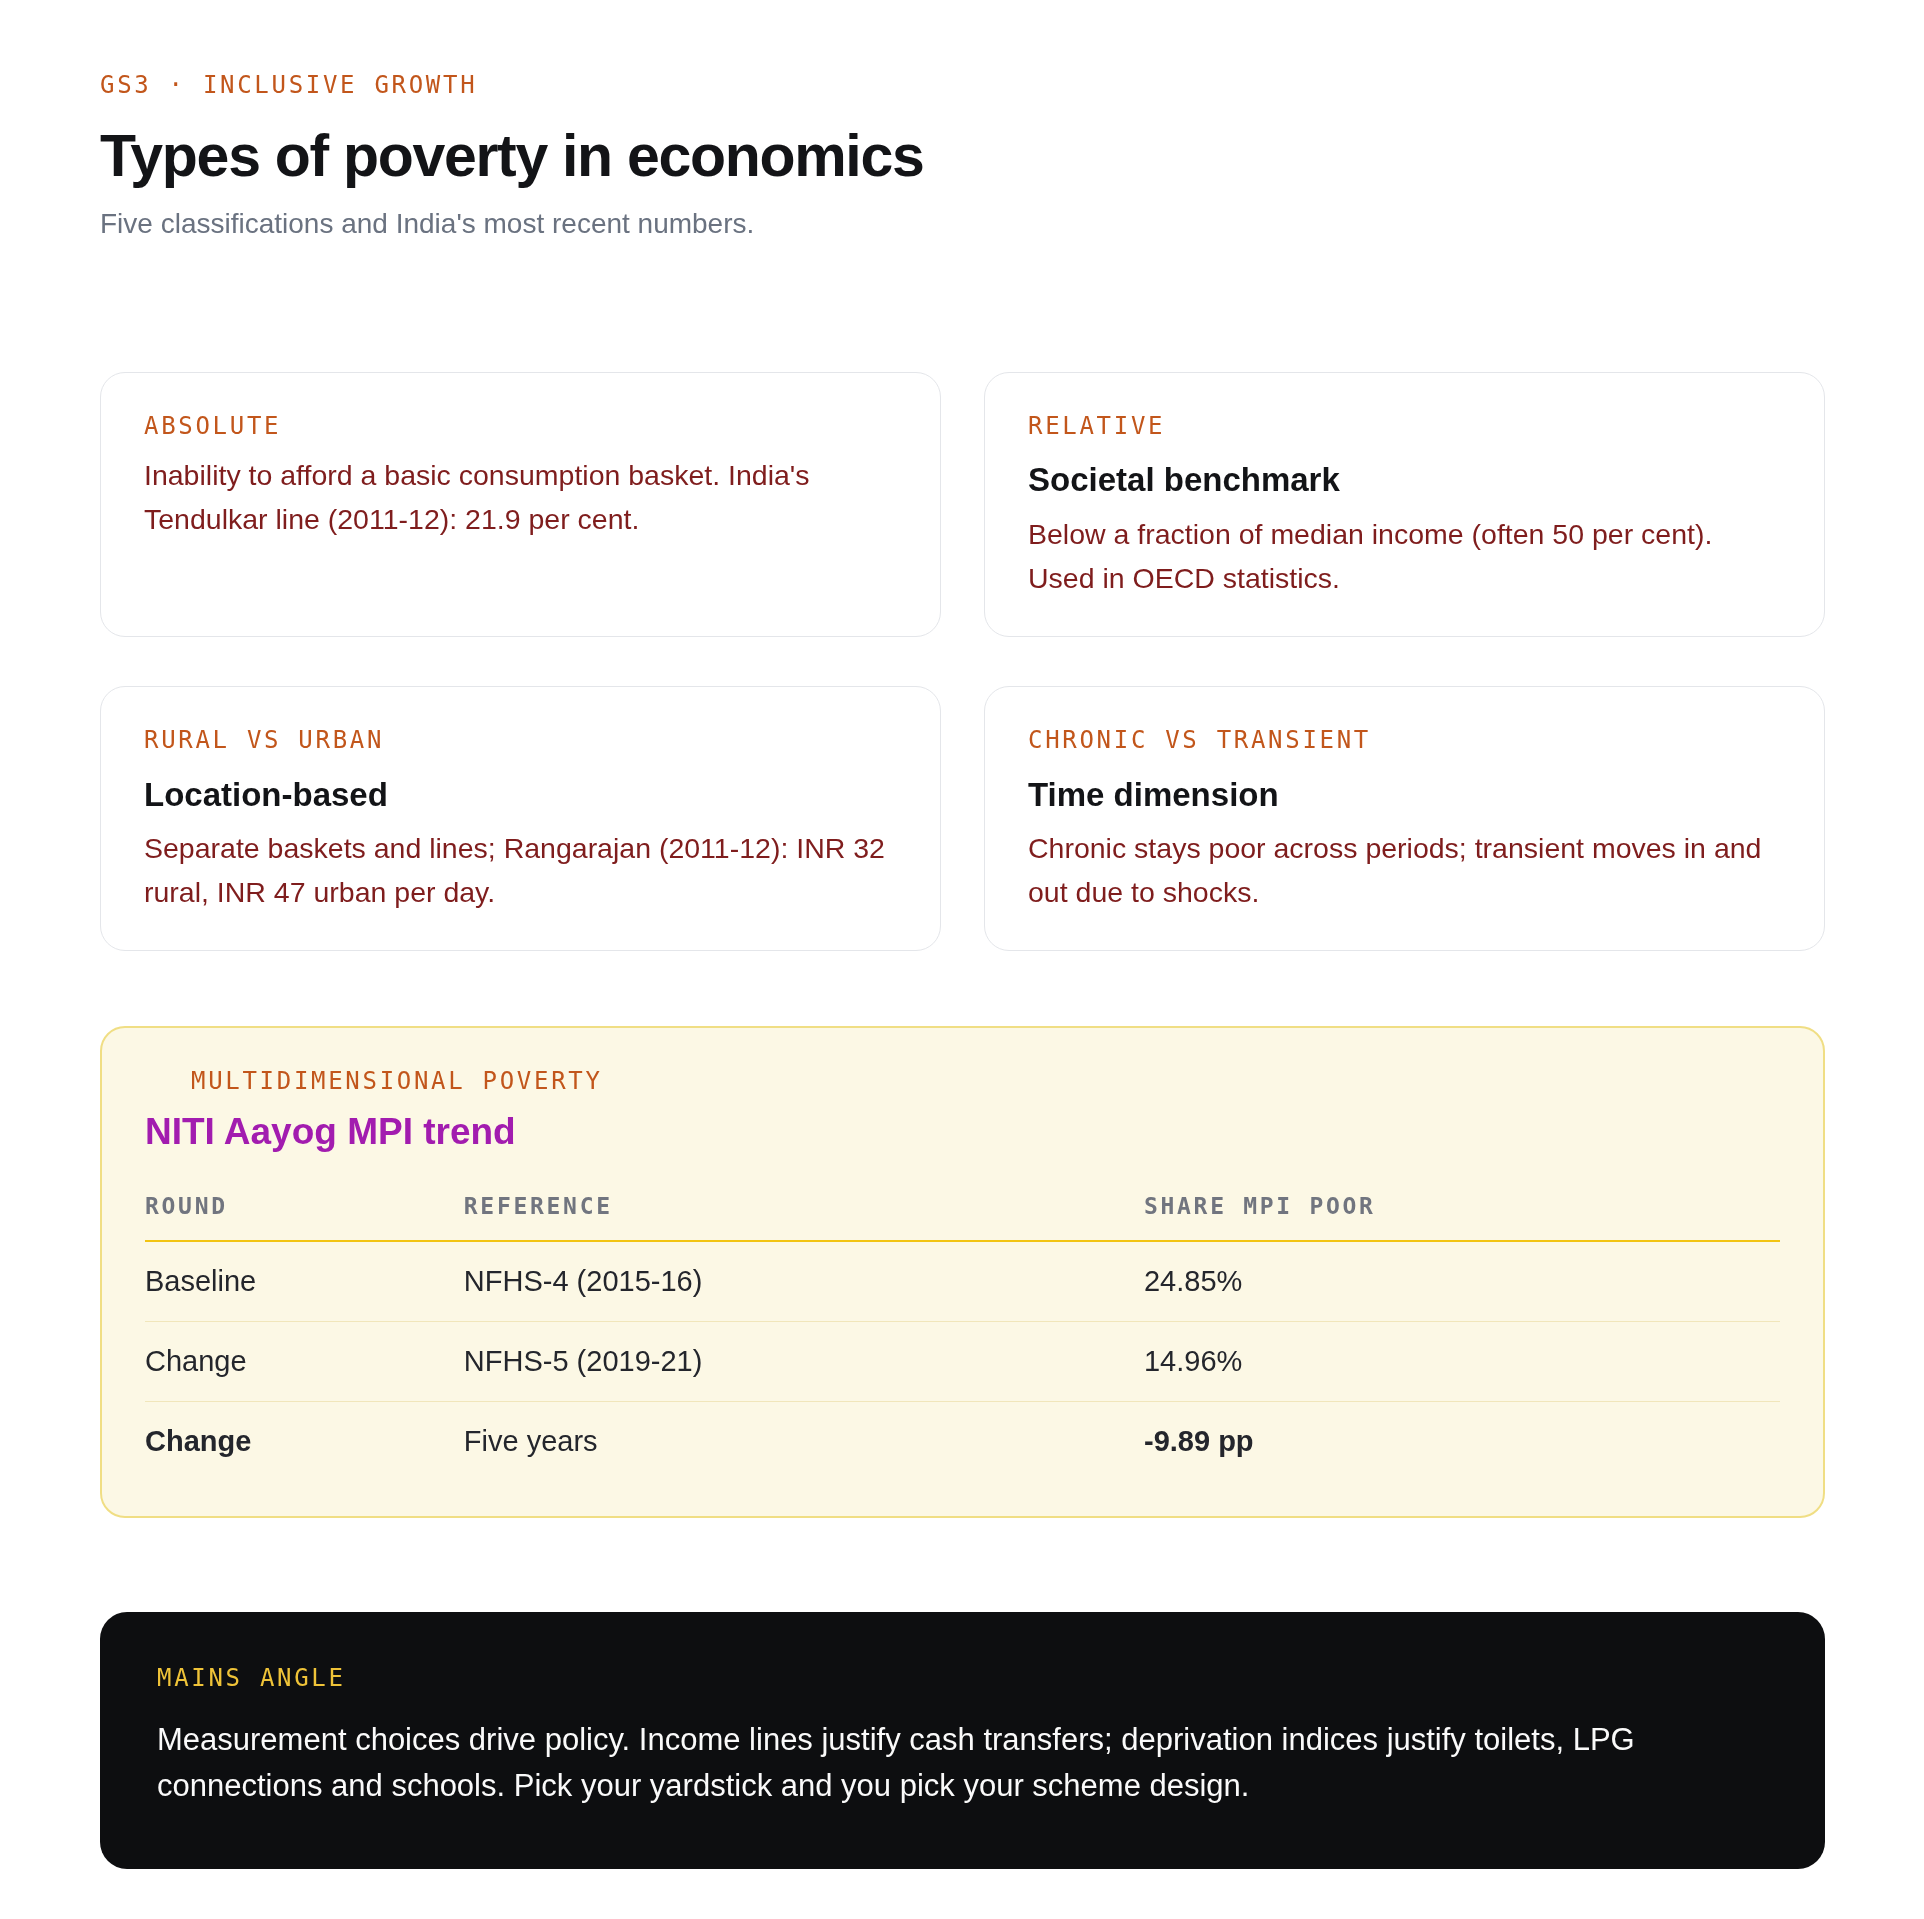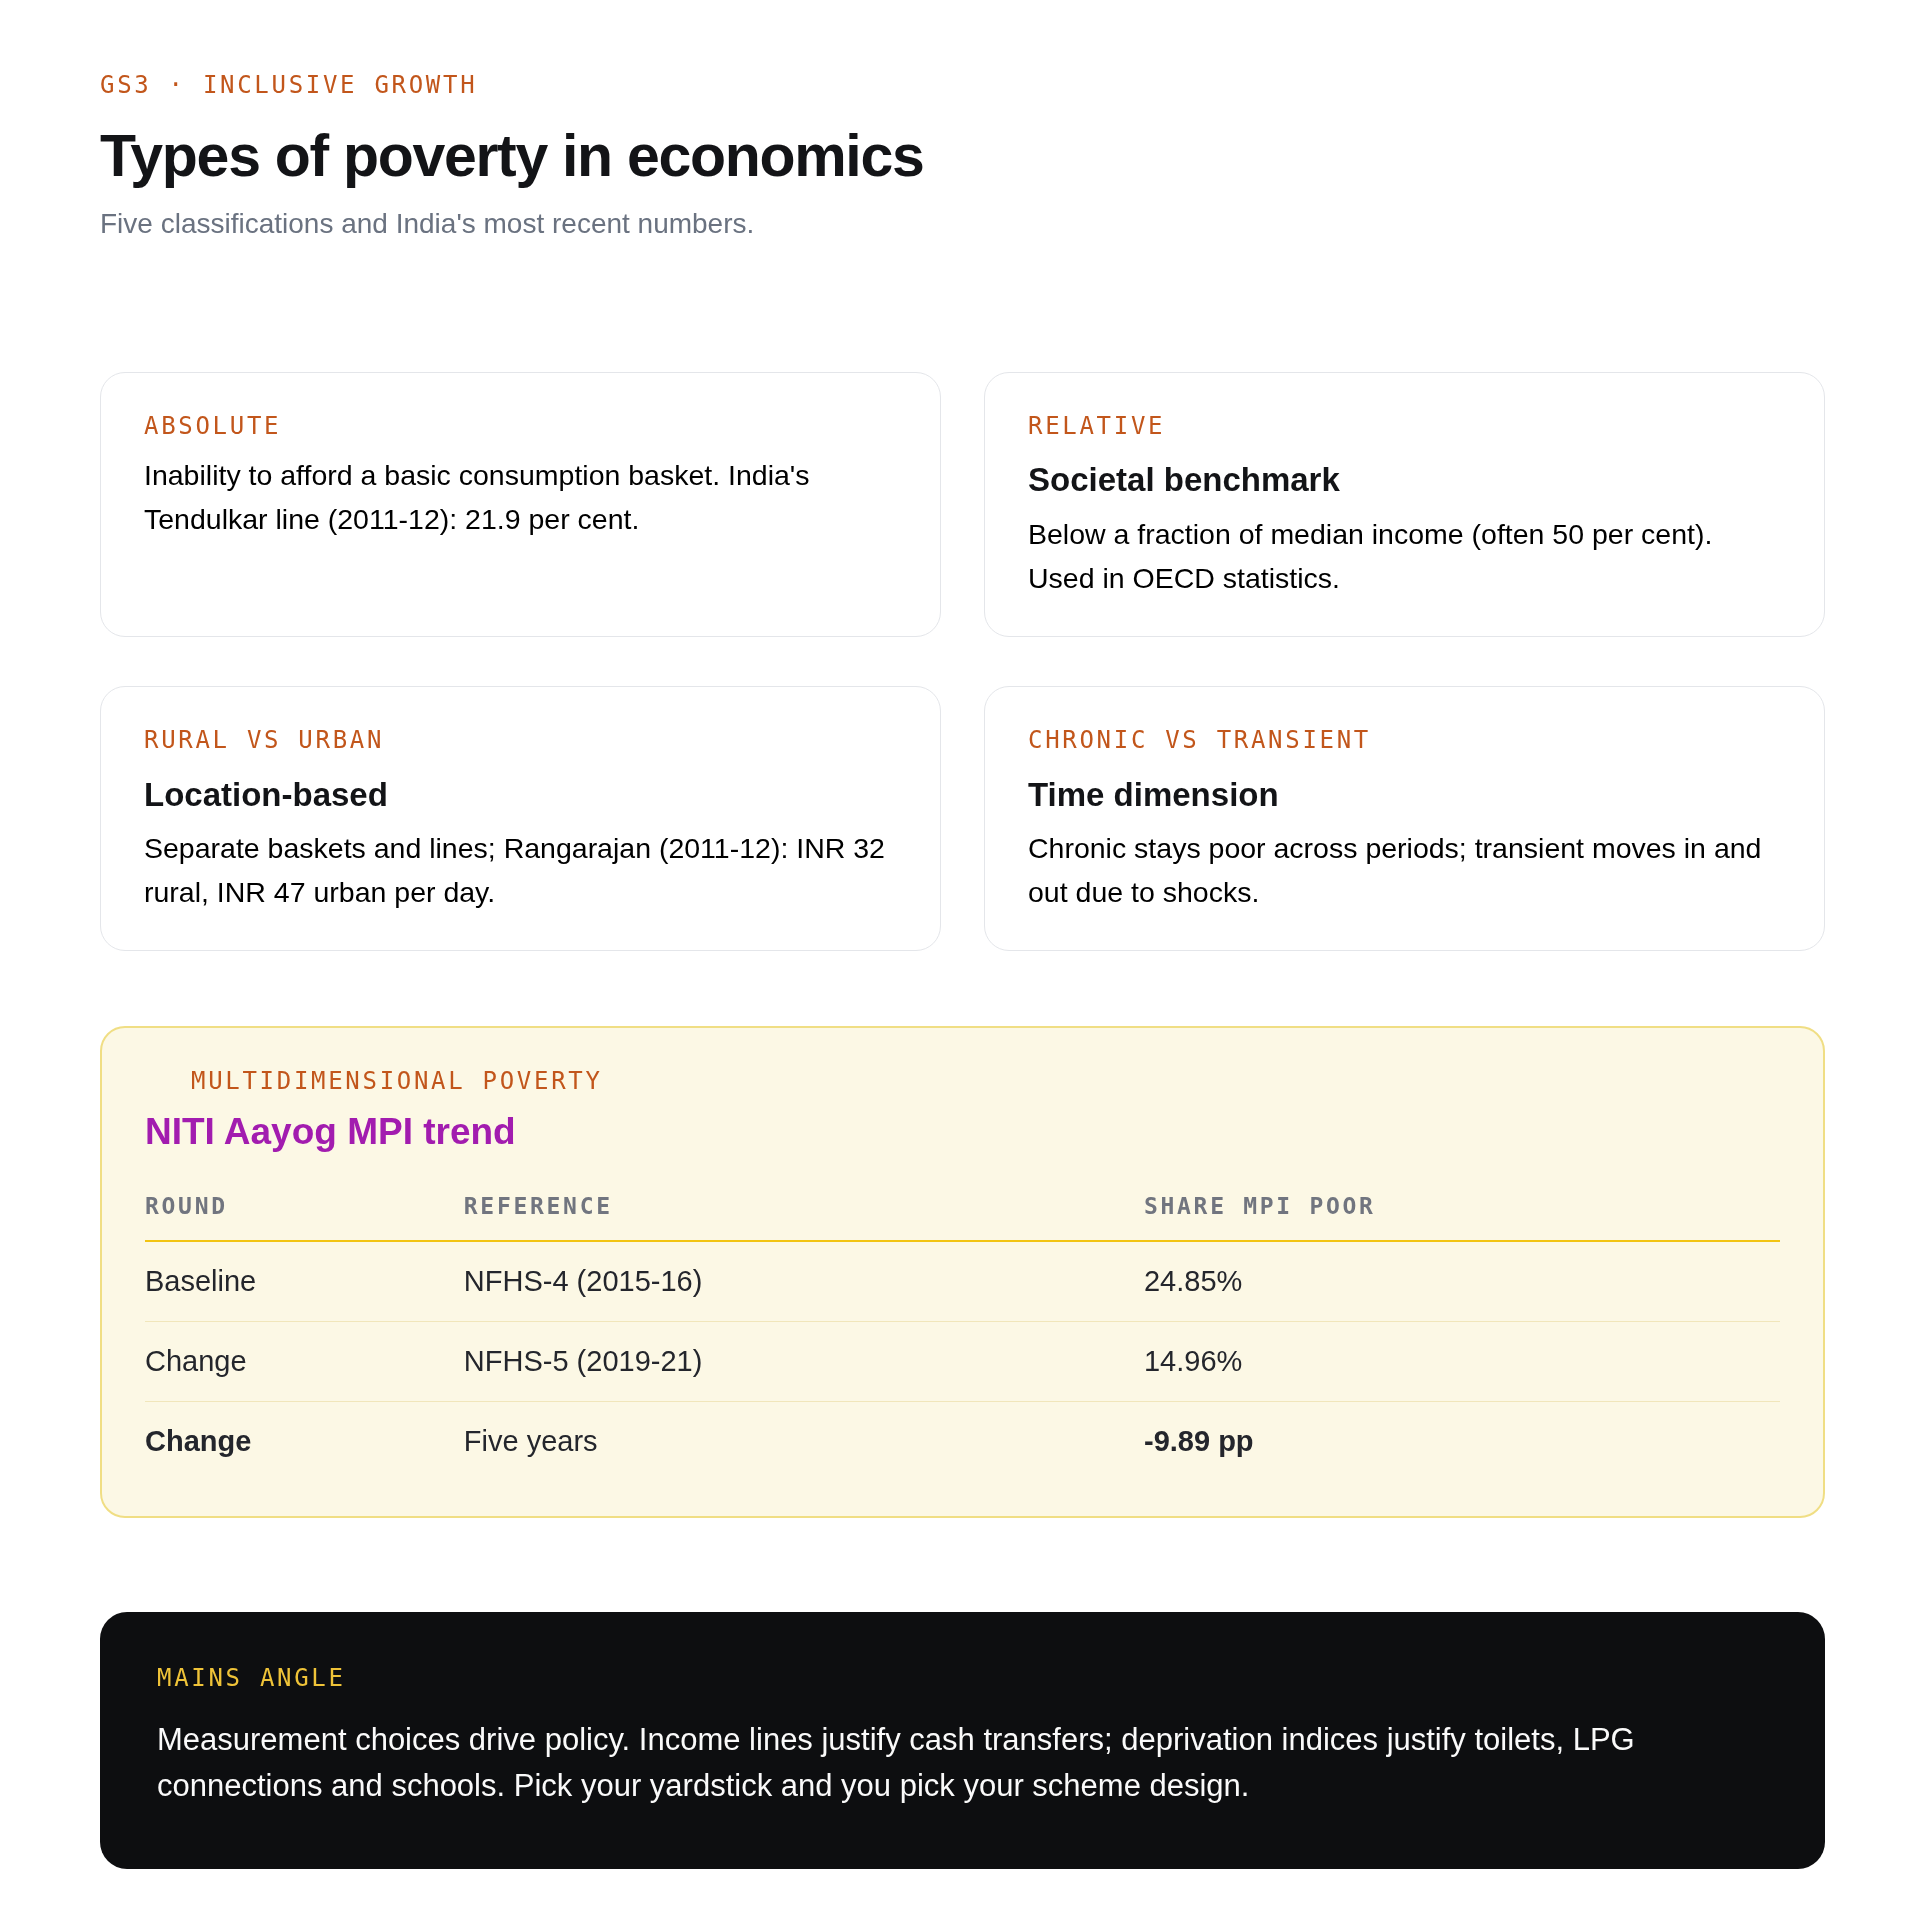--- a/index.html
+++ b/index.html
@@ -52,21 +52,21 @@
   .card-title {
     margin-top: 21.4px;
     font-size: 33px;
     font-weight: 700;
     color: #131417;
   }
   .card-body {
     margin-top: 12.5px;
     font-size: 28.5px;
     line-height: 1.55;
-    color: #000000;
+    color: #7f1d1d;
   }
 
   .mpi-panel {
     margin-top: 75px;
     background: #fcf8e5;
     border: 2.7px solid #f0de84;
     border-radius: 25px;
     padding: 39px 43px 45px 43px;
   }
   .mpi-label { color: #c2561b; margin-left: 46px; }

